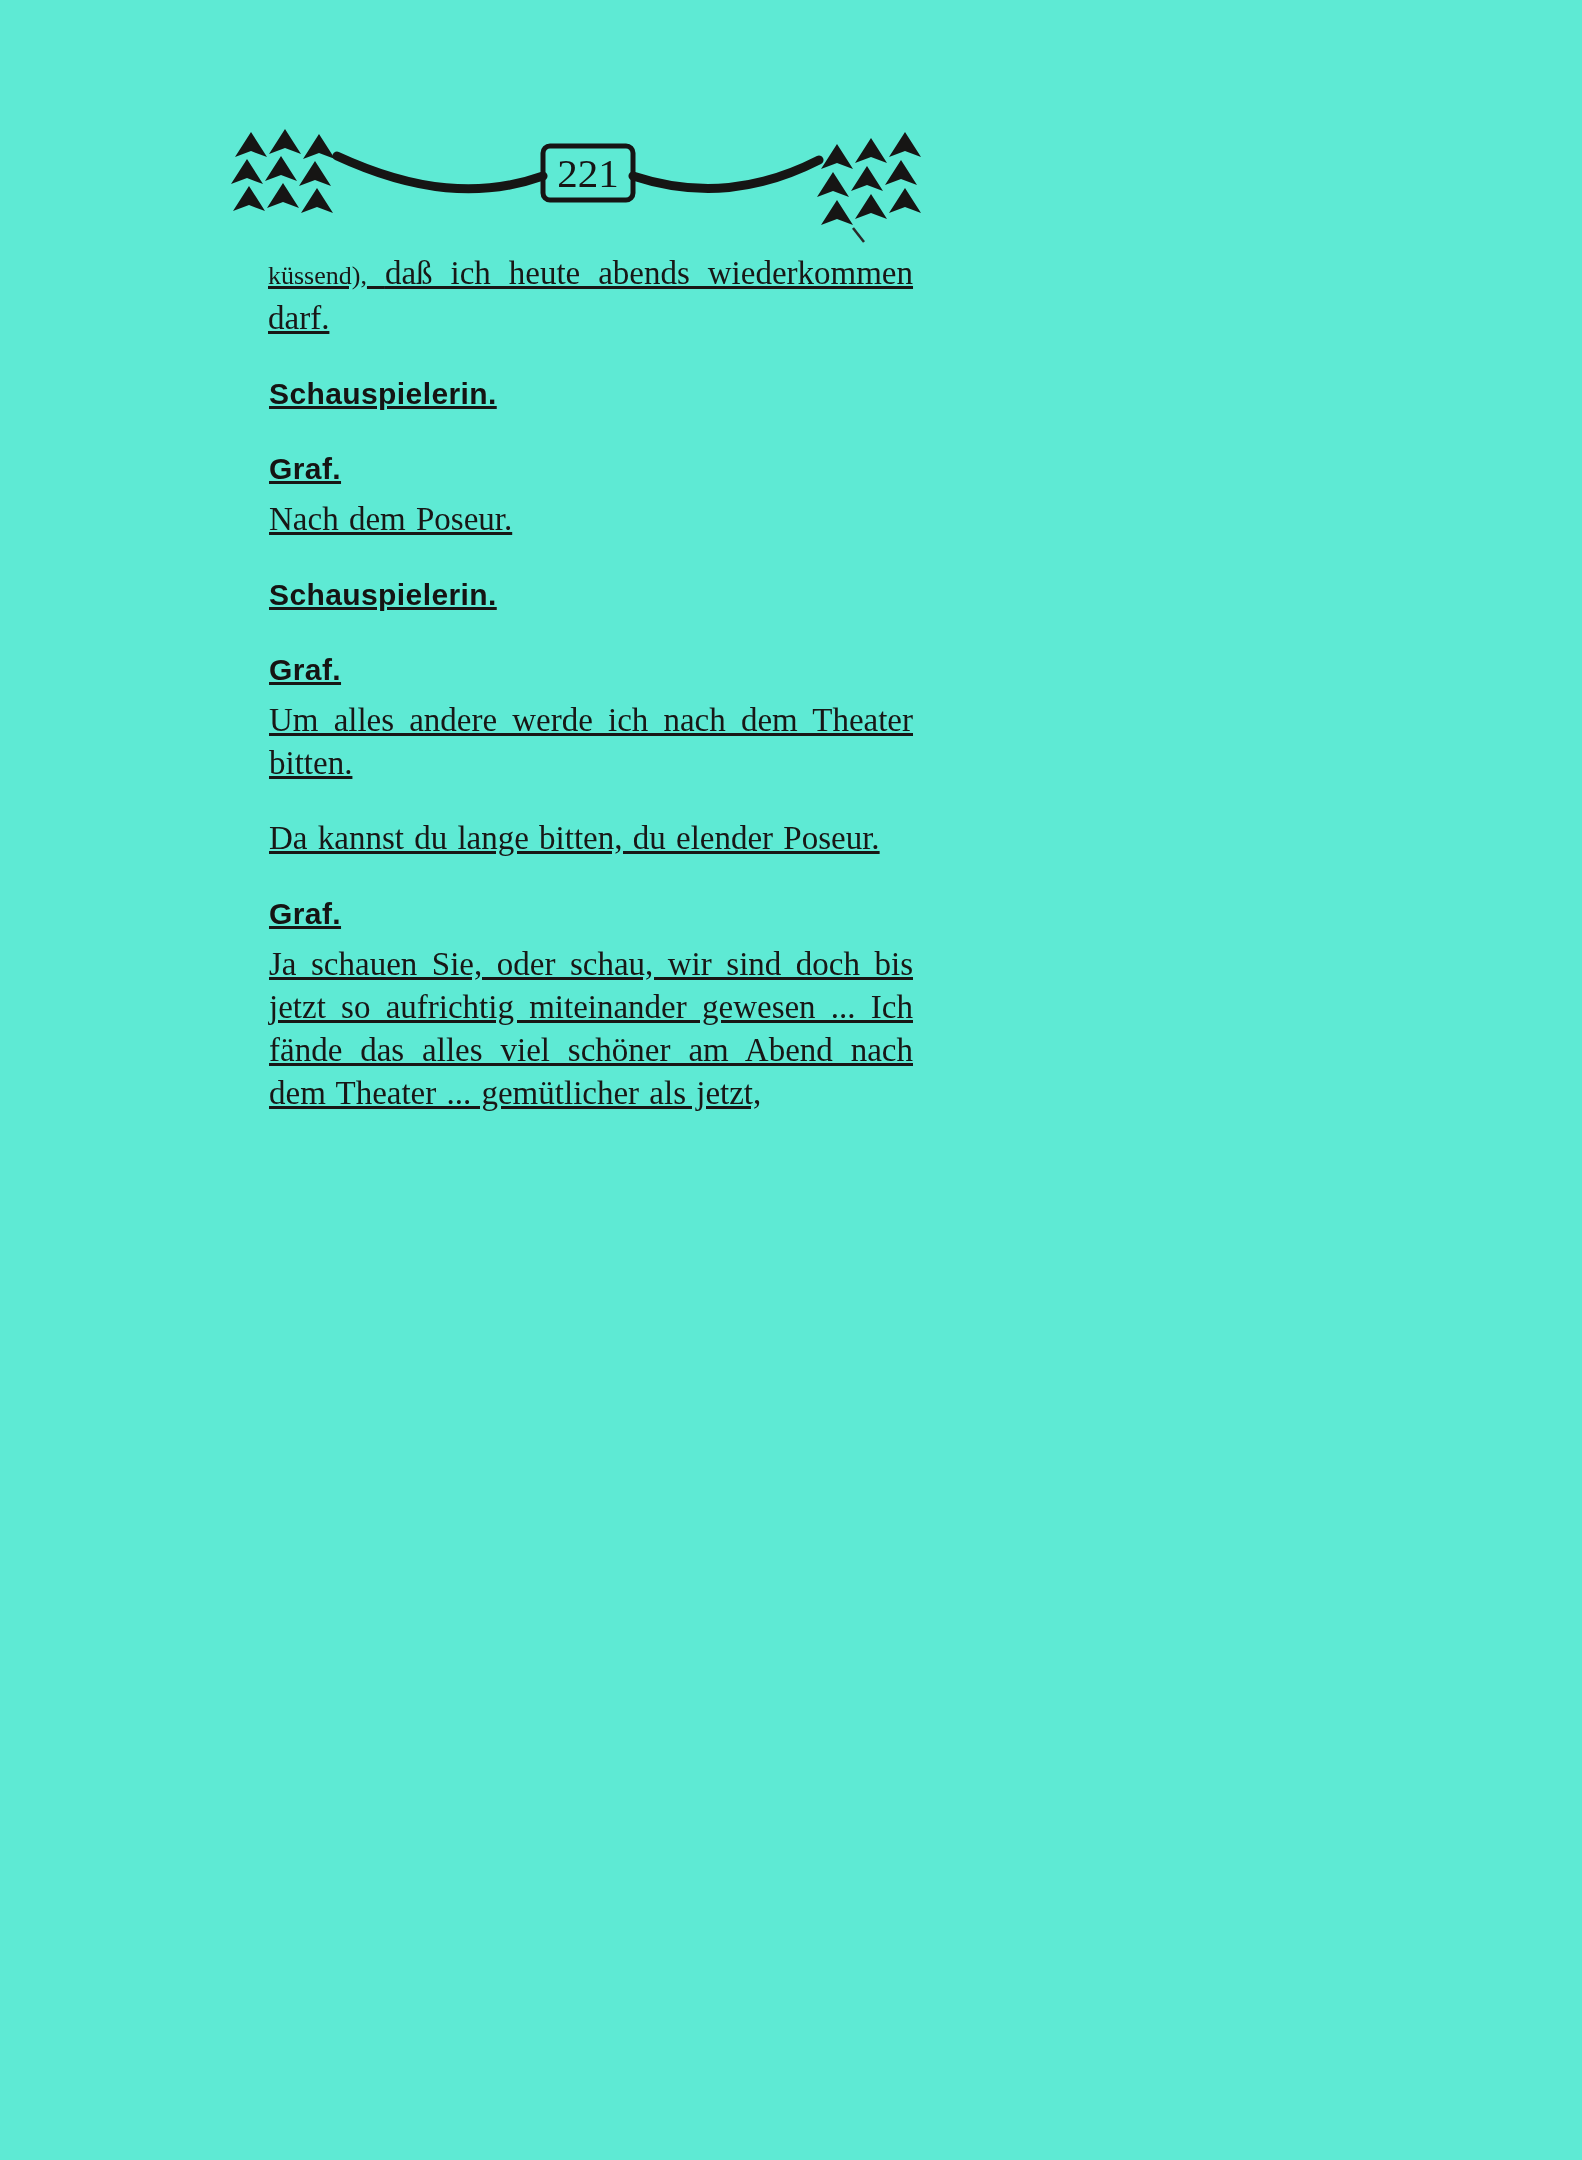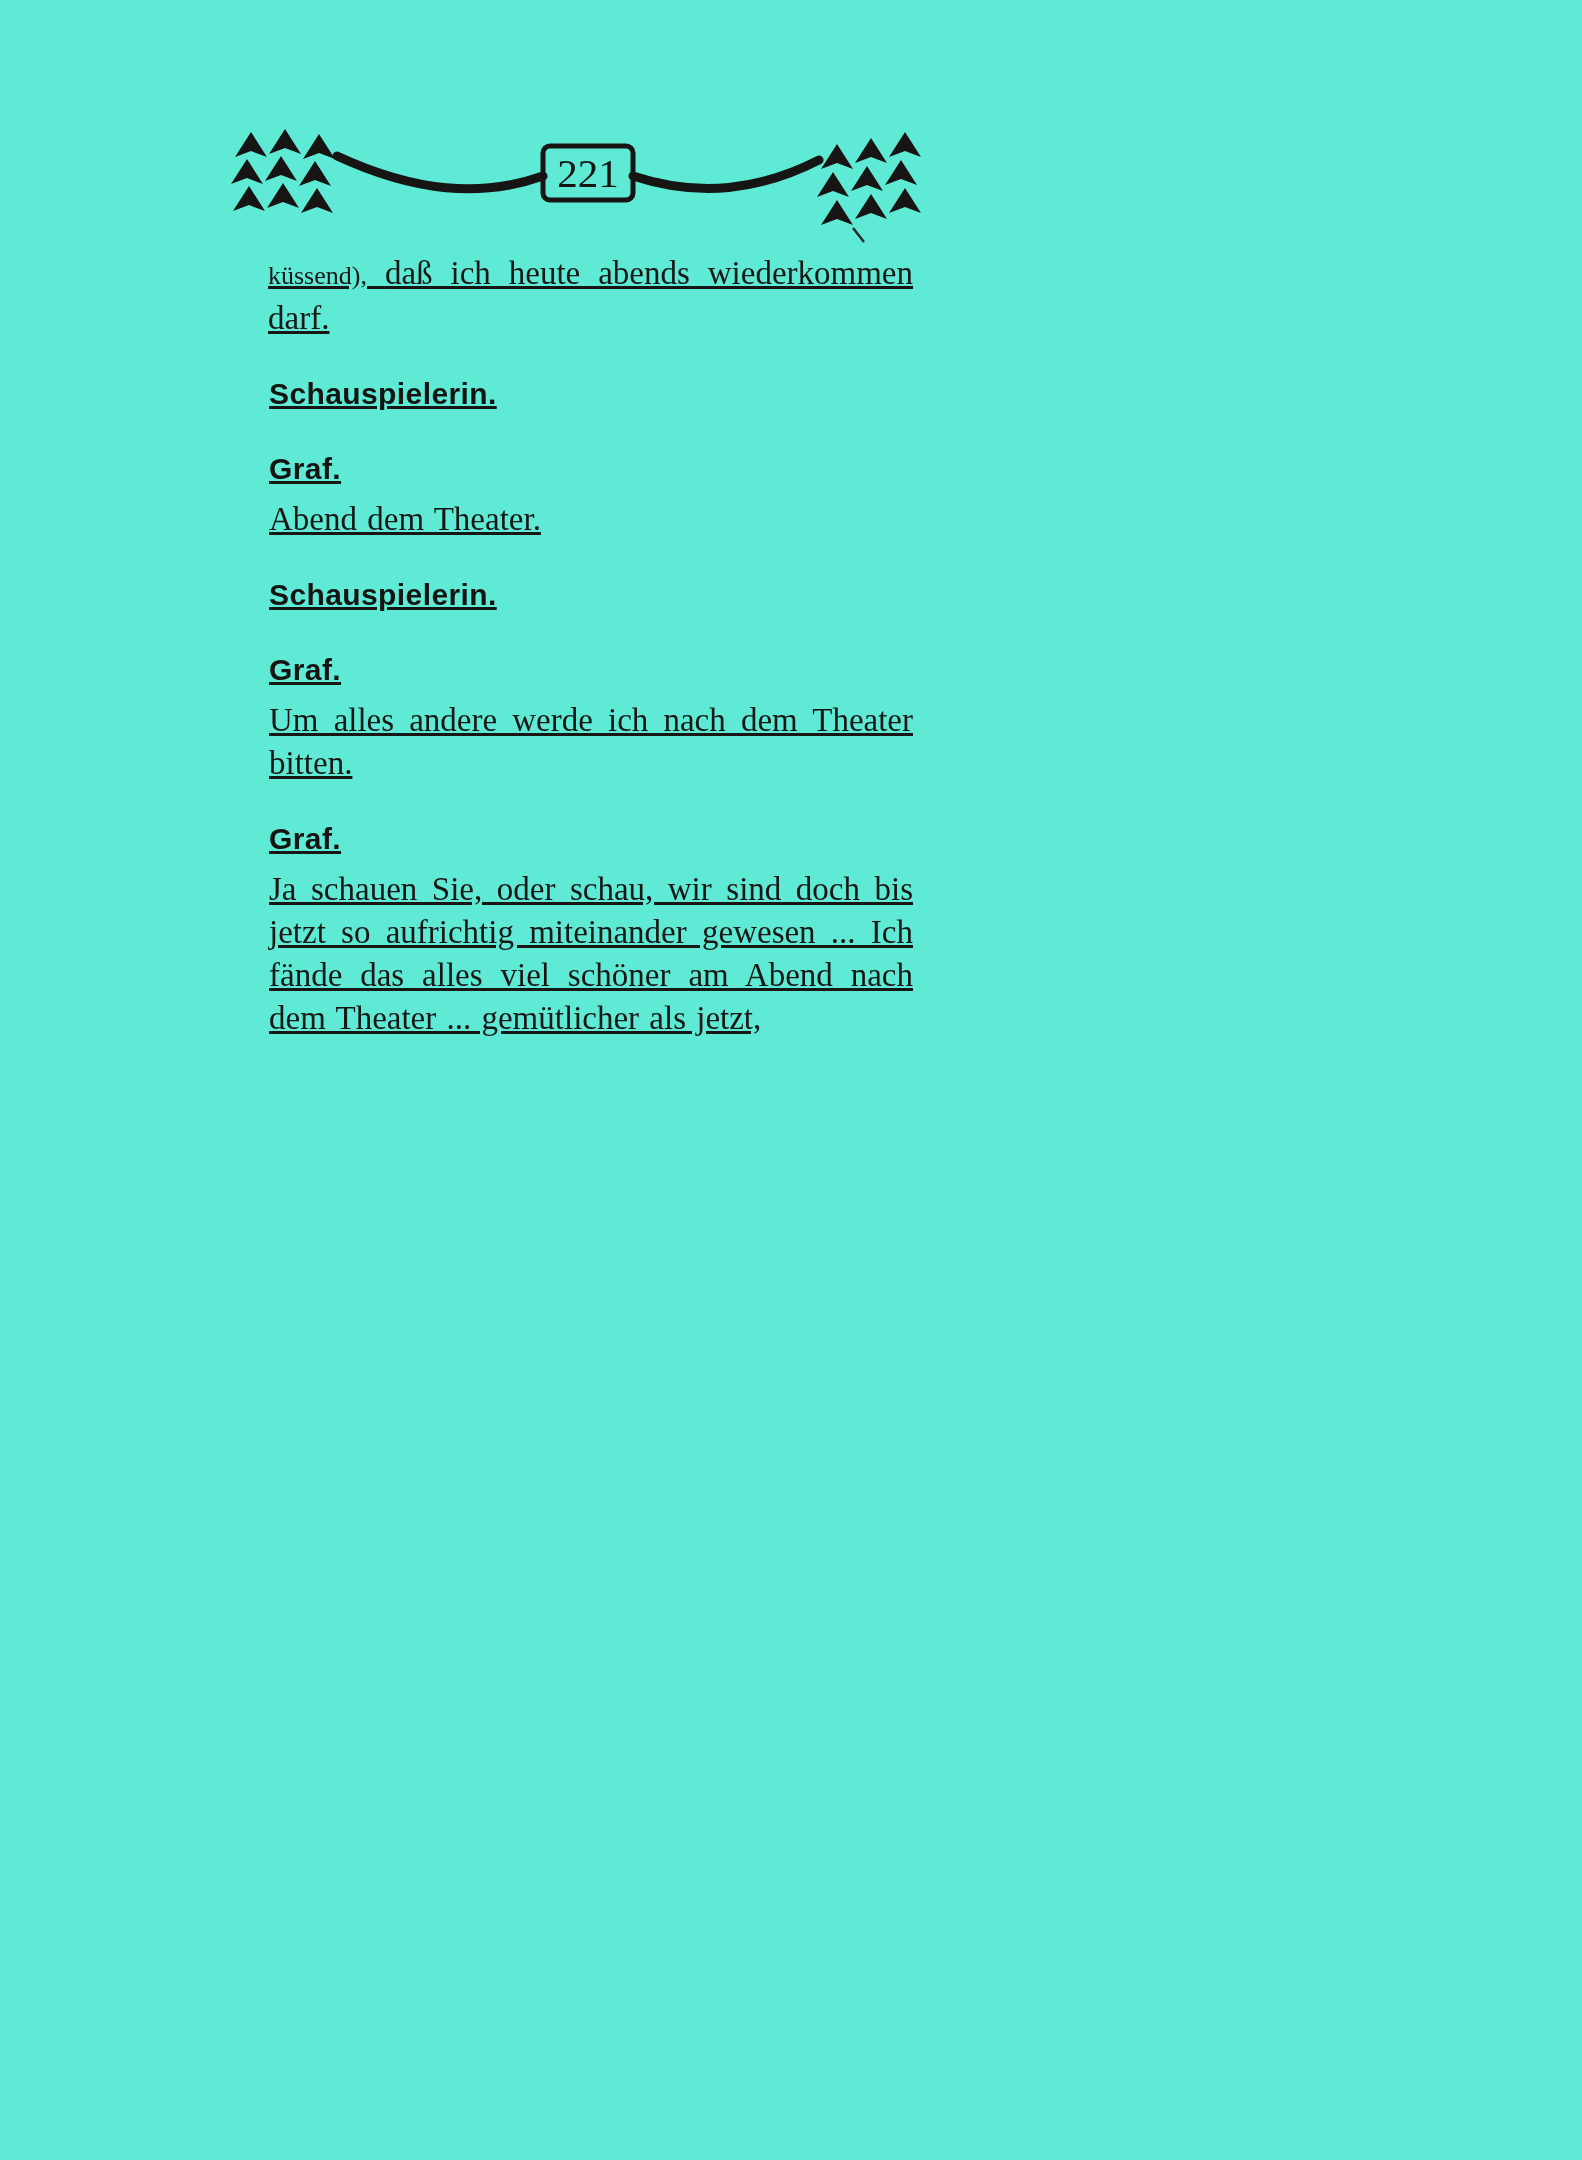--- a/index.html
+++ b/index.html
@@ -123,33 +123,34 @@
   <main class="text-area">
 
     <p class="para"><span class="small-lead">küssend),</span> <span>daß ich heute abends wiederkommen darf.</span></p>
 
     <section class="speech">
       <h2 class="speaker">Schauspielerin.</h2>
     </section>
 
     <section class="speech">
       <h2 class="speaker">Graf.</h2>
-      <p class="para">Abend dem Theater.</p>
+      <p class="para">Nach dem Poseur.</p>
     </section>
 
     <section class="speech">
       <h2 class="speaker">Schauspielerin.</h2>
     </section>
 
     <section class="speech">
       <h2 class="speaker">Graf.</h2>
       <p class="para">Um alles andere werde ich nach dem Theater bitten.</p>
     </section>
 
     <section class="speech">
+      <p class="para">Da kannst du lange bitten, du elender Poseur.</p>
     </section>
 
     <section class="speech">
       <h2 class="speaker">Graf.</h2>
       <p class="para">Ja schauen Sie, oder schau, wir sind doch bis jetzt so aufrichtig miteinander gewesen ... Ich fände das alles viel schöner am Abend nach dem Theater ... gemütlicher als jetzt,</p>
     </section>
 
   </main>
 </div>
 

